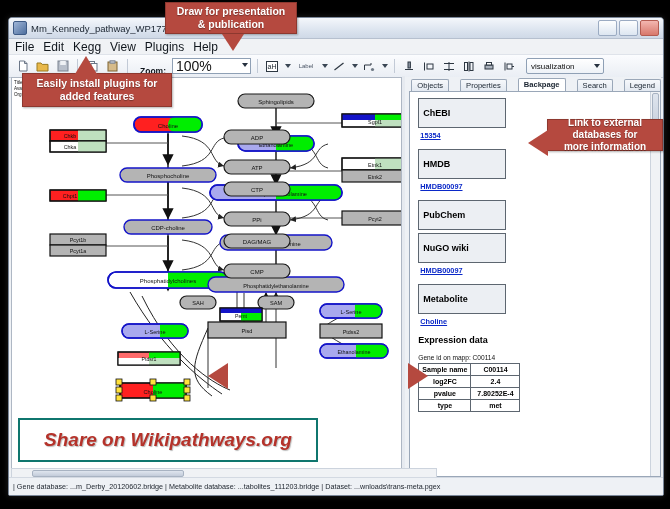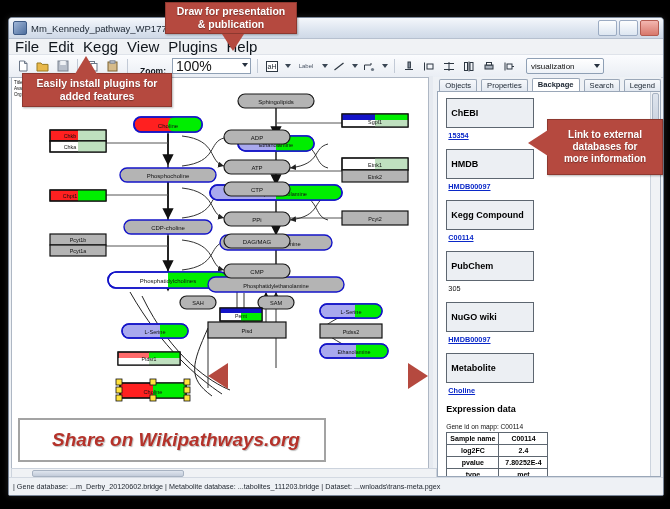--- a/index.html
+++ b/index.html
@@ -15,21 +15,21 @@
   .titlebar .app-ico{width:12px;height:12px;margin-right:4px;flex:none;
             background:linear-gradient(135deg,#9fb6d8,#4e6f9e);border:1px solid #3d5a85;border-radius:2px;}
   .titlebar .ttl{font-size:9.5px;color:#1a2430;white-space:nowrap;overflow:hidden;}
   .win-btns{margin-left:auto;display:flex;gap:2px;}
   .win-btns i{display:block;width:17px;height:14px;border:1px solid #9babc2;border-radius:2px;
             background:linear-gradient(#fdfefe,#dde6f1);}
   .win-btns i.cls{background:linear-gradient(#f3b6b0,#d8786c);border-color:#b35b51;}
 
   .menubar{height:15px;background:#f0f2f5;border-bottom:1px solid #dfe3ea;
            display:flex;align-items:center;padding-left:6px;gap:9px;}
-  .menubar span{font-size:15px;color:#10161d;}
+  .menubar span{font-size:12px;color:#10161d;}
 
   .toolbar{height:22px;background:linear-gradient(#fbfcfe,#eaeef4);
            border-bottom:1px solid #c9d0da;display:flex;align-items:center;padding-left:5px;gap:3px;}
   .tbtn{width:15px;height:15px;border:1px solid transparent;border-radius:2px;position:relative;
         display:flex;align-items:center;justify-content:center;font-size:9px;color:#4a5565;}
   .tsep{width:1px;height:14px;background:#c2cad6;margin:0 3px;}
   .zlabel{font-size:8.5px;color:#10161d;margin:9px 3px 0 6px;font-weight:bold;}
   .zcombo{width:74px;height:14px;background:#fff;border:1px solid #8fa0b5;
           font-size:14px;display:flex;align-items:center;padding-left:3px;color:#111;position:relative;}
   .zcombo .arw{position:absolute;right:2px;top:4px;border-left:3px solid transparent;
@@ -47,21 +47,21 @@
   .canvaswrap{position:relative;width:424px;background:#fff;border:1px solid #aeb7c4;
               margin:1px 0 0 2px;overflow:hidden;}
   .splitter{width:4px;background:#e6eaf0;}
   .sidewrap{position:relative;flex:1;margin:1px 2px 0 0;display:flex;flex-direction:column;}
 
   
   .pw-meta{position:absolute;left:2px;top:2px;font-size:4.6px;line-height:6px;color:#111;}
   svg.canvas{position:absolute;left:0;top:0;}
 
   
-  .tabs{display:flex;height:14px;align-items:flex-end;padding-left:6px;background:#eef1f5;gap:4px;}
+  .tabs{display:flex;height:14px;align-items:flex-end;padding-left:6px;background:#eef1f5;gap:11px;}
   .tab{font-size:7.6px;padding:1px 5px;border:1px solid #9aa7b8;border-bottom:none;
        background:linear-gradient(#f6f8fb,#e3e9f1);color:#1a2430;border-radius:2px 2px 0 0;}
   .tab.active{background:#fff;font-weight:bold;padding-bottom:2px;}
   .panel{flex:1;background:#fff;border:1px solid #9aa7b8;margin:0 0 0 4px;position:relative;overflow:hidden;}
   .panel-inner{position:absolute;left:8px;right:10px;top:6px;bottom:2px;}
   .sec{margin-bottom:3px;}
   .sec-h{display:inline-block;min-width:78px;background:#eceff3;border:1px solid #5d6670;
          font-size:9px;font-weight:bold;color:#000;padding:9px 4px;}
   .sec-l{font-size:7.3px;margin:3px 0 9px 2px;color:#0a28c8;text-decoration:underline;font-weight:bold;}
   .sec-p{font-size:7.3px;margin:3px 0 9px 2px;color:#111;}
@@ -81,21 +81,21 @@
        border-top:1px solid #d3d9e2;display:flex;align-items:center;padding-left:4px;}
   .statusbar span{font-size:7.2px;color:#1b222b;white-space:nowrap;}
 
   
   .callout{position:absolute;background:#b5493f;color:#fff;font-weight:bold;text-align:center;
            font-size:10.5px;line-height:13px;display:flex;align-items:center;justify-content:center;
            padding:4px 8px;box-sizing:border-box;border:1px solid #8d382f;
            text-shadow:0 1px 1px rgba(0,0,0,.35);box-shadow:1px 1px 2px rgba(0,0,0,.3);}
   .tri{position:absolute;width:0;height:0;}
   .share{position:absolute;left:18px;top:418px;width:296px;height:40px;background:#fff;
-        border:2px solid #a3a3a3;display:flex;align-items:center;justify-content:center;padding-left:8px;}
+        border:2px solid #0f766e;display:flex;align-items:center;justify-content:center;}
   .share span{font-size:19px;font-style:italic;font-weight:bold;color:#b5322a;
         text-shadow:1px 1px 1px rgba(150,150,150,.65);}
 </style>
 </head>
 <body>
 
 <div id="root">
 
   <div class="window">
 
@@ -498,26 +498,21 @@
 
             <div class="sec">
               <div class="sec-h">ChEBI</div>
               <div class="sec-l">15354</div>
             </div>
             <div class="sec">
               <div class="sec-h">HMDB</div>
               <div class="sec-l">HMDB00097</div>
             </div>
             <div class="sec">
-              <div class="sec-h">Kegg Compound</div>
-              <div class="sec-l">C00114</div>
-            </div>
-            <div class="sec">
               <div class="sec-h">PubChem</div>
-              <div class="sec-p">305</div>
             </div>
             <div class="sec">
               <div class="sec-h">NuGO wiki</div>
               <div class="sec-l">HMDB00097</div>
             </div>
             <div class="sec">
               <div class="sec-h">Metabolite</div>
               <div class="sec-l">Choline</div>
             </div>
 
@@ -568,21 +563,21 @@
 &amp; publication</span>
   </div>
   <div class="tri" style="left:222px;top:34px;border-left:11px solid transparent;border-right:11px solid transparent;border-top:17px solid #b5493f;"></div>
 
   <div class="callout" style="left:22px;top:73px;width:150px;height:34px;">
     <span style="white-space:pre-line;">Easily install plugins for
 added features</span>
   </div>
   <div class="tri" style="left:75px;top:56px;border-left:11px solid transparent;border-right:11px solid transparent;border-bottom:18px solid #b5493f;"></div>
 
-  <div class="callout" style="left:547px;top:119px;width:116px;height:56px;font-size:10px;line-height:12px;">
+  <div class="callout" style="left:547px;top:119px;width:116px;height:32px;font-size:10px;line-height:12px;">
     <span style="white-space:pre-line;">Link  to external
 databases  for
 more information</span>
   </div>
   <div class="tri" style="left:528px;top:130px;border-top:13px solid transparent;border-bottom:13px solid transparent;border-right:20px solid #b5493f;"></div>
 
   <div class="tri" style="left:208px;top:363px;border-top:13px solid transparent;border-bottom:13px solid transparent;border-right:20px solid #b5493f;"></div>
   <div class="tri" style="left:408px;top:363px;border-top:13px solid transparent;border-bottom:13px solid transparent;border-left:20px solid #b5493f;"></div>
 
   <div class="share">

